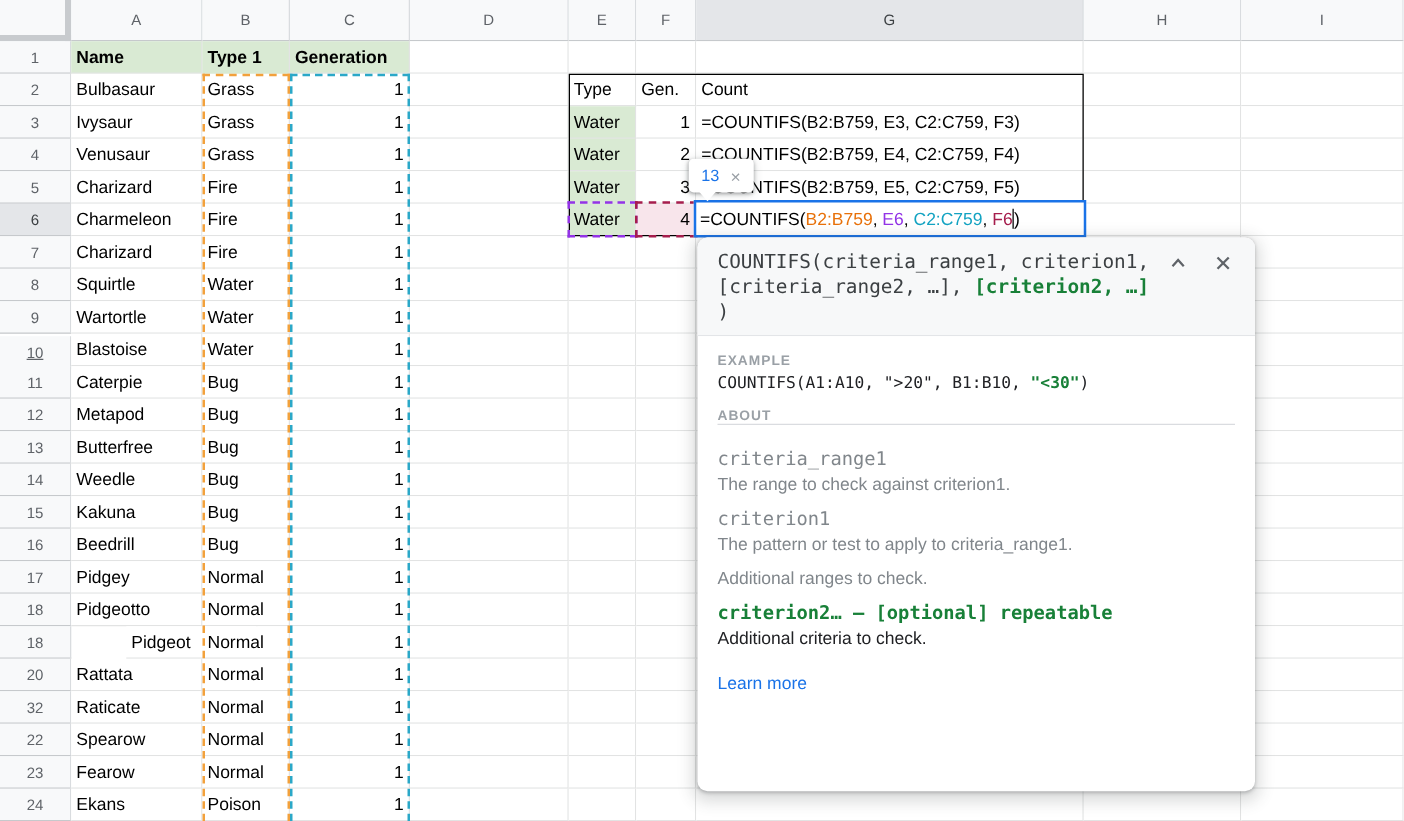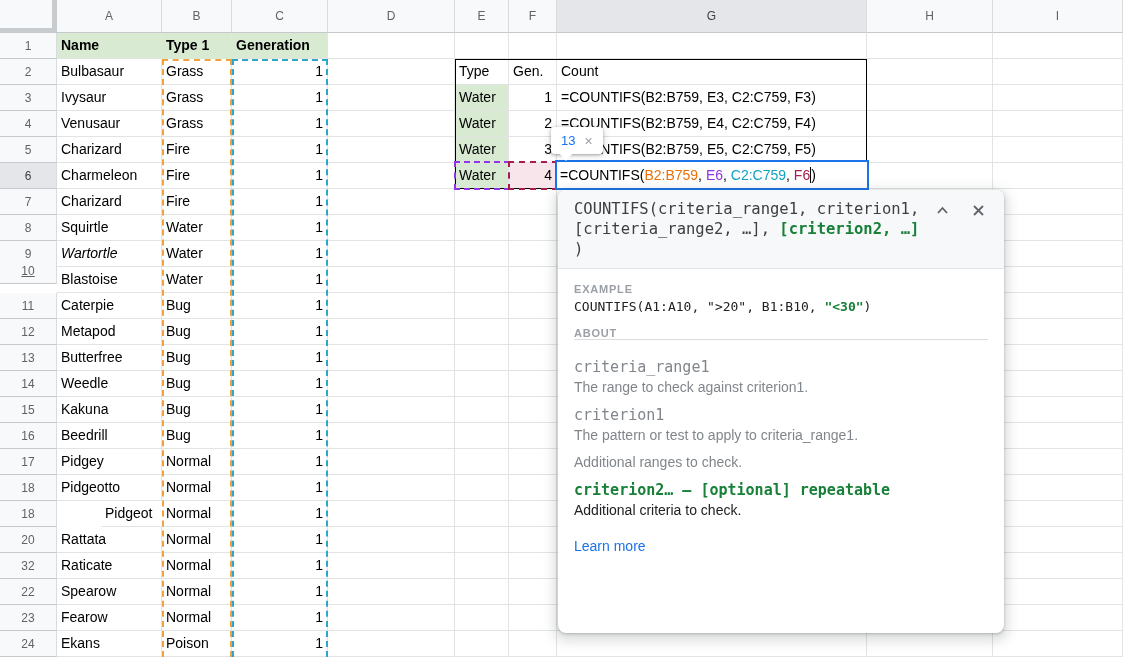--- a/index.html
+++ b/index.html
@@ -85,21 +85,21 @@
       <div class="hdrcell" style="left: 993px; top: 0px; width: 130px; height: 33px;">I</div>
       <div class="hdrcell" style="left: 0px; top: 33px; width: 57px; height: 26px;">1</div>
       <div class="hdrcell" style="left: 0px; top: 59px; width: 57px; height: 26px;">2</div>
       <div class="hdrcell" style="left: 0px; top: 85px; width: 57px; height: 26px;">3</div>
       <div class="hdrcell" style="left: 0px; top: 111px; width: 57px; height: 26px;">4</div>
       <div class="hdrcell" style="left: 0px; top: 137px; width: 57px; height: 26px;">5</div>
       <div class="hdrcell active" style="left: 0px; top: 163px; width: 57px; height: 26px;">6</div>
       <div class="hdrcell" style="left: 0px; top: 189px; width: 57px; height: 26px;">7</div>
       <div class="hdrcell" style="left: 0px; top: 215px; width: 57px; height: 26px;">8</div>
       <div class="hdrcell" style="left: 0px; top: 241px; width: 57px; height: 26px;">9</div>
-      <div class="hdrcell" style="left: 0px; top: 258px; width: 57px; height: 26px; text-decoration: underline;">10</div>
+      <div class="hdrcell" style="left: 0px; top: 269px; width: 57px; height: 26px; text-decoration: underline;">10</div>
       <div class="hdrcell" style="left: 0px; top: 293px; width: 57px; height: 26px;">11</div>
       <div class="hdrcell" style="left: 0px; top: 319px; width: 57px; height: 26px;">12</div>
       <div class="hdrcell" style="left: 0px; top: 345px; width: 57px; height: 26px;">13</div>
       <div class="hdrcell" style="left: 0px; top: 371px; width: 57px; height: 26px;">14</div>
       <div class="hdrcell" style="left: 0px; top: 397px; width: 57px; height: 26px;">15</div>
       <div class="hdrcell" style="left: 0px; top: 423px; width: 57px; height: 26px;">16</div>
       <div class="hdrcell" style="left: 0px; top: 449px; width: 57px; height: 26px;">17</div>
       <div class="hdrcell" style="left: 0px; top: 475px; width: 57px; height: 26px;">18</div>
       <div class="hdrcell" style="left: 0px; top: 501px; width: 57px; height: 26px;">18</div>
       <div class="hdrcell" style="left: 0px; top: 527px; width: 57px; height: 26px;">20</div>
@@ -172,21 +172,21 @@
       <div class="cell" style="left: 993px; top: 189px; width: 130px; height: 26px;"></div>
       <div class="cell" style="left: 57px; top: 215px; width: 105px; height: 26px;">Squirtle</div>
       <div class="cell" style="left: 162px; top: 215px; width: 70px; height: 26px;">Water</div>
       <div class="cell right" style="left: 232px; top: 215px; width: 96px; height: 26px;">1</div>
       <div class="cell" style="left: 328px; top: 215px; width: 127px; height: 26px;"></div>
       <div class="cell" style="left: 455px; top: 215px; width: 54px; height: 26px;"></div>
       <div class="cell" style="left: 509px; top: 215px; width: 48px; height: 26px;"></div>
       <div class="cell" style="left: 557px; top: 215px; width: 310px; height: 26px;"></div>
       <div class="cell" style="left: 867px; top: 215px; width: 126px; height: 26px;"></div>
       <div class="cell" style="left: 993px; top: 215px; width: 130px; height: 26px;"></div>
-      <div class="cell" style="left: 57px; top: 241px; width: 105px; height: 26px; font-style: italic;">Wartortle</div>
+      <div class="cell" style="left: 57px; top: 241px; width: 105px; height: 26px;">Wartortle</div>
       <div class="cell" style="left: 162px; top: 241px; width: 70px; height: 26px;">Water</div>
       <div class="cell right" style="left: 232px; top: 241px; width: 96px; height: 26px;">1</div>
       <div class="cell" style="left: 328px; top: 241px; width: 127px; height: 26px;"></div>
       <div class="cell" style="left: 455px; top: 241px; width: 54px; height: 26px;"></div>
       <div class="cell" style="left: 509px; top: 241px; width: 48px; height: 26px;"></div>
       <div class="cell" style="left: 557px; top: 241px; width: 310px; height: 26px;"></div>
       <div class="cell" style="left: 867px; top: 241px; width: 126px; height: 26px;"></div>
       <div class="cell" style="left: 993px; top: 241px; width: 130px; height: 26px;"></div>
       <div class="cell" style="left: 57px; top: 267px; width: 105px; height: 26px;">Blastoise</div>
       <div class="cell" style="left: 162px; top: 267px; width: 70px; height: 26px;">Water</div>

